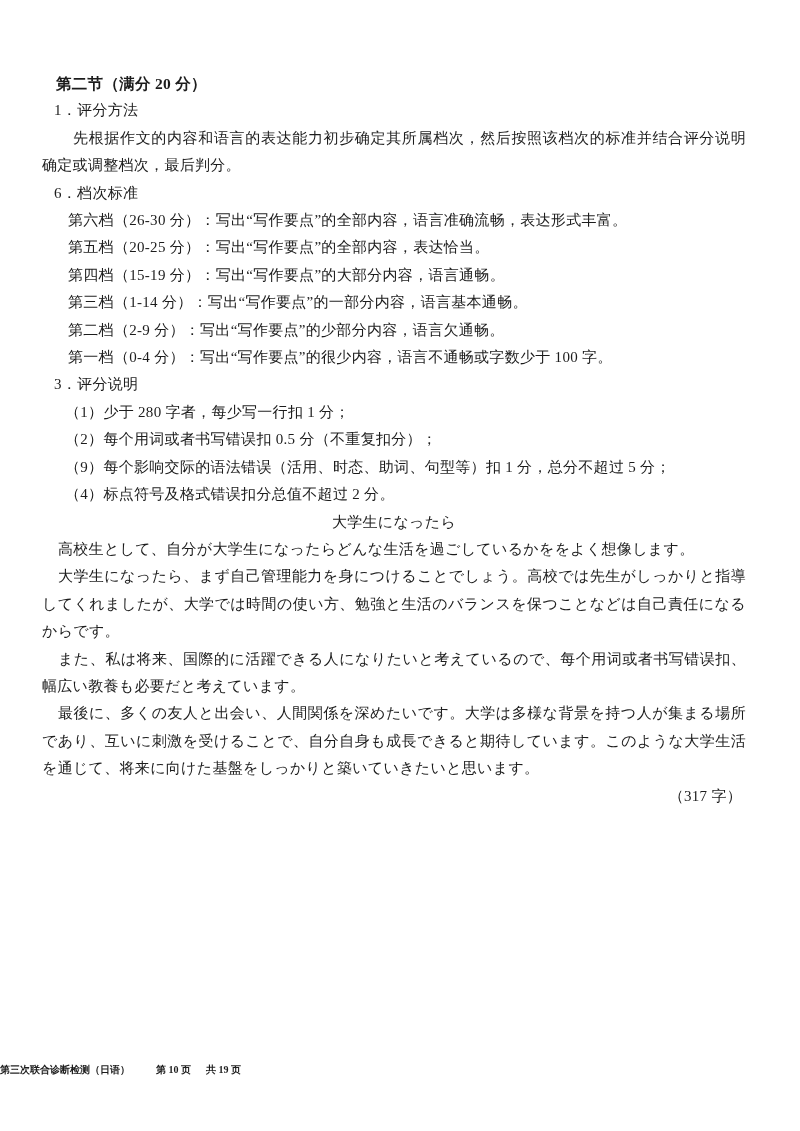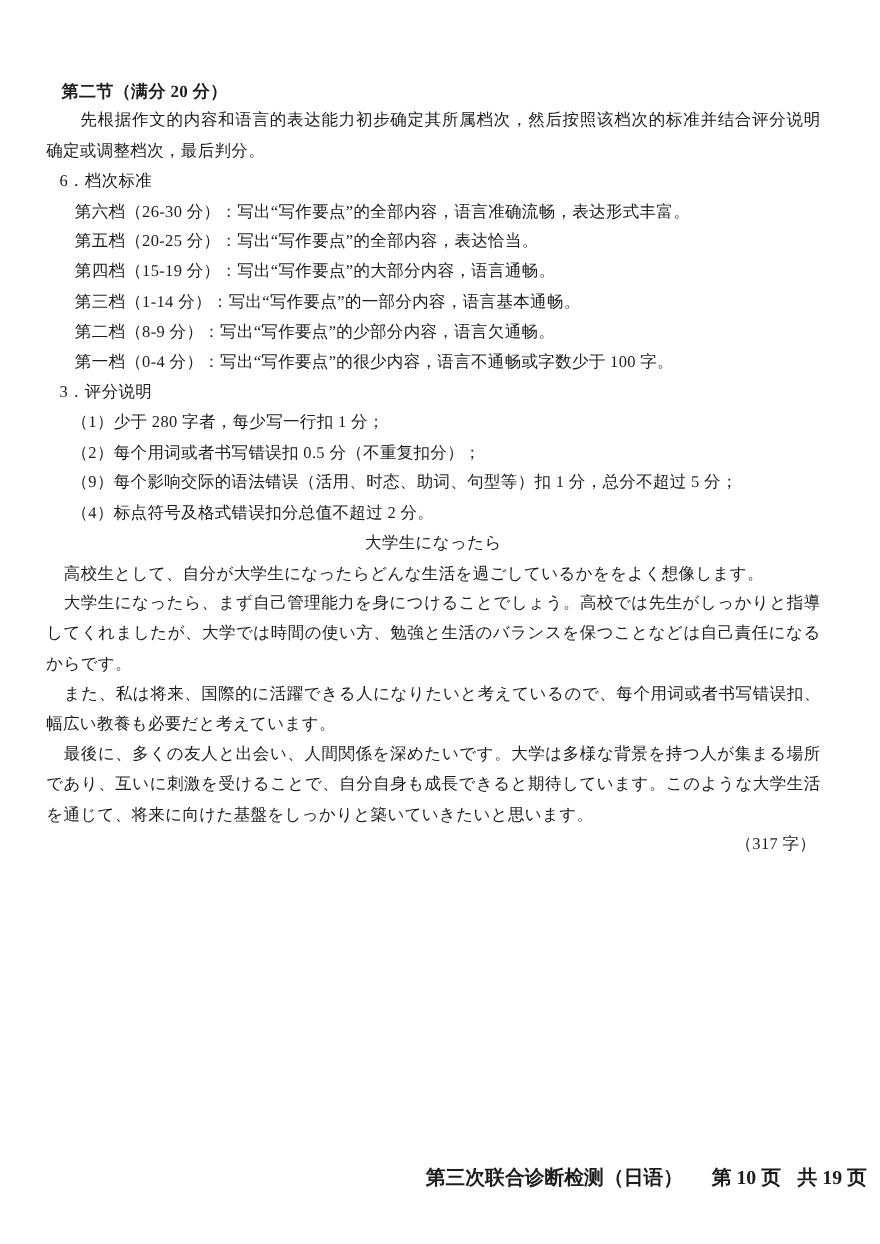--- a/index.html
+++ b/index.html
@@ -55,45 +55,46 @@
   }
   .word-count {
     text-align: right;
     padding-right: 4px;
   }
   .page-footer {
     position: absolute;
     top: 1058px;
     left: 0;
     width: 788px;
-    text-align: right;
+    text-align: left;
     font-weight: bold;
-    font-size: 18px;
+    font-size: 10px;
     line-height: 24px;
   }
   .page-footer .gap-large { margin-left: 26px; }
   .page-footer .gap-small { margin-left: 15px; }
 </style>
 </head>
 <body>
 
 <div class="content">
 
   <div class="section-heading">第二节（满分 20 分）</div>
 
+  <div class="num-heading">1．评分方法</div>
 
   <div class="cn-para">先根据作文的内容和语言的表达能力初步确定其所属档次，然后按照该档次的标准并结合评分说明确定或调整档次，最后判分。</div>
 
   <div class="num-heading">6．档次标准</div>
 
   <div class="level-line">第六档（26-30 分）：写出“写作要点”的全部内容，语言准确流畅，表达形式丰富。</div>
   <div class="level-line">第五档（20-25 分）：写出“写作要点”的全部内容，表达恰当。</div>
   <div class="level-line">第四档（15-19 分）：写出“写作要点”的大部分内容，语言通畅。</div>
   <div class="level-line">第三档（1-14 分）：写出“写作要点”的一部分内容，语言基本通畅。</div>
-  <div class="level-line">第二档（8-9 分）：写出“写作要点”的少部分内容，语言欠通畅。</div>
+  <div class="level-line">第二档（2-9 分）：写出“写作要点”的少部分内容，语言欠通畅。</div>
   <div class="level-line">第一档（0-4 分）：写出“写作要点”的很少内容，语言不通畅或字数少于 100 字。</div>
 
   <div class="num-heading">3．评分说明</div>
 
   <div class="note-line">（1）少于 280 字者，每少写一行扣 1 分；</div>
   <div class="note-line">（2）每个用词或者书写错误扣 0.5 分（不重复扣分）；</div>
   <div class="note-line">（9）每个影响交际的语法错误（活用、时态、助词、句型等）扣 1 分，总分不超过 5 分；</div>
   <div class="note-line">（4）标点符号及格式错误扣分总值不超过 2 分。</div>
 
 

